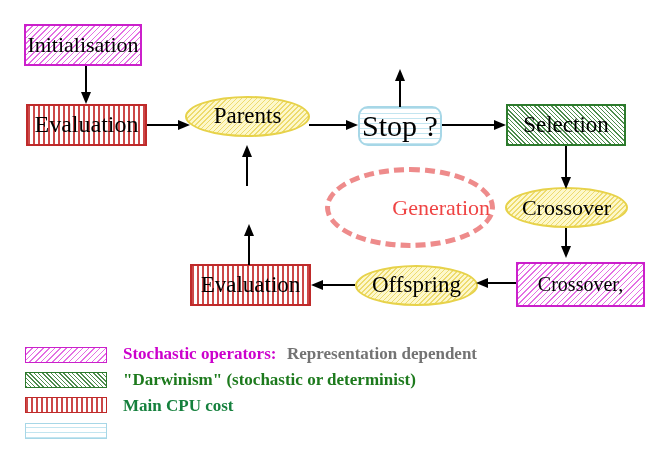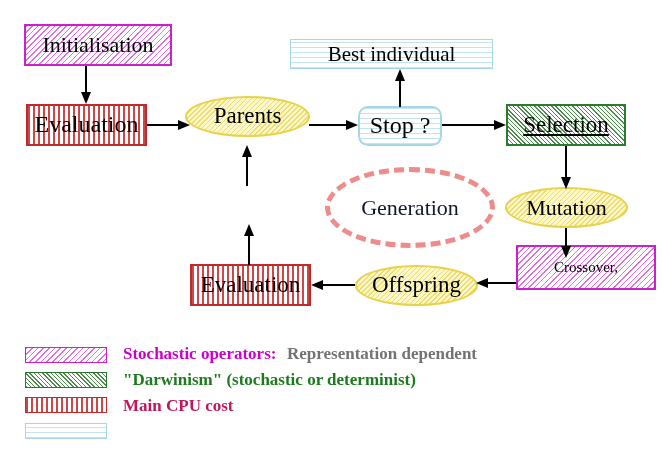--- a/index.html
+++ b/index.html
@@ -13,42 +13,42 @@
     color:#000; text-align:center; line-height:1.15; white-space:nowrap;
   }
   
   .hatch-magenta {
     border:2px solid #cb20cb;
     background:#fff repeating-linear-gradient(135deg, rgba(226,103,226,.95) 0 1px, rgba(0,0,0,0) 1px 4px);
   }
   .hatch-green {
     border:2px solid #2c7a2c;
     background:#fff repeating-linear-gradient(45deg, rgba(58,128,58,.9) 0 1px, rgba(0,0,0,0) 1px 3px);
-    text-decoration:underline;
   }
   .stripes-red {
     border:2px solid #bf2a2a;
     background:#fff repeating-linear-gradient(90deg, #cc4848 0 2px, rgba(0,0,0,0) 2px 5px);
     text-align:center;
   }
   .stripes-cyan {
     border:2px solid #a7d7e7;
     background:#fff repeating-linear-gradient(0deg, #c3e5f0 0 1px, rgba(0,0,0,0) 1px 5px);
   }
   .stripes-cyan.thin { border-width:1px; }
   .ellipse {
     border-radius:50%;
     border:2px solid #e7d24a;
     background:#fdf8cb repeating-linear-gradient(135deg, rgba(236,216,100,.9) 0 1px, rgba(0,0,0,0) 1px 3.5px);
   }
   .dashed-ellipse {
     border-radius:50%;
     border:5px dashed #ee8b8b;
     background:transparent;
-    color:#0f172a;
+    color:#ef4444;
+    align-items:flex-end;
   }
   
   .vline { position:absolute; width:2px; background:#000; }
   .hline { position:absolute; height:2px; background:#000; }
   .arr { position:absolute; width:0; height:0; }
   .arr.up    { border-left:5px solid transparent; border-right:5px solid transparent; border-bottom:12px solid #000; }
   .arr.down  { border-left:5px solid transparent; border-right:5px solid transparent; border-top:12px solid #000; }
   .arr.left  { border-top:5px solid transparent; border-bottom:5px solid transparent; border-right:12px solid #000; }
   .arr.right { border-top:5px solid transparent; border-bottom:5px solid transparent; border-left:12px solid #000; }
   
@@ -56,49 +56,46 @@
   .sw.hatch-magenta, .sw.hatch-green, .sw.stripes-red, .sw.stripes-cyan { border-width:1px; }
   .leg-text {
     position:absolute; font-size:17px; font-weight:bold; white-space:nowrap;
   }
 </style>
 </head>
 <body>
 
 <div id="stage">
 
-  <div class="node hatch-magenta" style="left:24px;top:24px;width:148px;height:42px;font-size:22px">
+  <div class="node hatch-magenta" style="left:24px;top:24px;width:118px;height:42px;font-size:22px">
     <span>Initialisation</span>
   </div>
 
   <div class="node stripes-red" style="left:26px;top:104px;width:121px;height:42px;font-size:24px">
     <span>Evaluation</span>
   </div>
 
   <div class="node ellipse" style="left:185px;top:96px;width:125px;height:41px;font-size:23px">
     <span>Parents</span>
   </div>
 
-  <div class="node stripes-cyan thin" style="left:290px;top:39px;width:203px;height:30px;font-size:21px">
-    <span>Best individual</span>
-  </div>
 
-  <div class="node stripes-cyan" style="left:358px;top:106px;width:84px;height:40px;font-size:24px;border-radius:10px">
+  <div class="node stripes-cyan" style="left:358px;top:106px;width:84px;height:40px;font-size:30px;border-radius:10px">
     <span>Stop ?</span>
   </div>
 
   <div class="node hatch-green" style="left:506px;top:104px;width:120px;height:42px;font-size:23px">
     <span>Selection</span>
   </div>
 
   <div class="node ellipse" style="left:505px;top:187px;width:123px;height:41px;font-size:22px">
-    <span>Mutation</span>
+    <span>Crossover</span>
   </div>
 
-  <div class="node hatch-magenta" style="left:516px;top:245px;width:140px;height:45px;font-size:15px">
+  <div class="node hatch-magenta" style="left:516px;top:262px;width:129px;height:45px;font-size:20px">
     <span>Crossover,</span>
   </div>
 
   <div class="node ellipse" style="left:355px;top:265px;width:123px;height:41px;font-size:23px">
     <span>Offspring</span>
   </div>
 
   <div class="node stripes-red" style="left:190px;top:264px;width:121px;height:42px;font-size:23px">
     <span>Evaluation</span>
   </div>
@@ -142,17 +139,17 @@
   <div class="arr up" style="left:242px;top:145px"></div>
 
   <div class="sw hatch-magenta" style="left:25px;top:347px"></div>
   <span class="leg-text" style="left:123px;top:344px;color:#cc00cc">Stochastic operators:</span>
   <span class="leg-text" style="left:287px;top:344px;color:#737373">Representation dependent</span>
 
   <div class="sw hatch-green" style="left:25px;top:372px"></div>
   <span class="leg-text" style="left:123px;top:370px;color:#1d7a1d">"Darwinism" (stochastic or determinist)</span>
 
   <div class="sw stripes-red" style="left:25px;top:397px"></div>
-  <span class="leg-text" style="left:123px;top:396px;color:#be185d">Main CPU cost</span>
+  <span class="leg-text" style="left:123px;top:396px;color:#15803d">Main CPU cost</span>
 
   <div class="sw stripes-cyan" style="left:25px;top:423px"></div>
 
 </div>
 
 </body></html>

